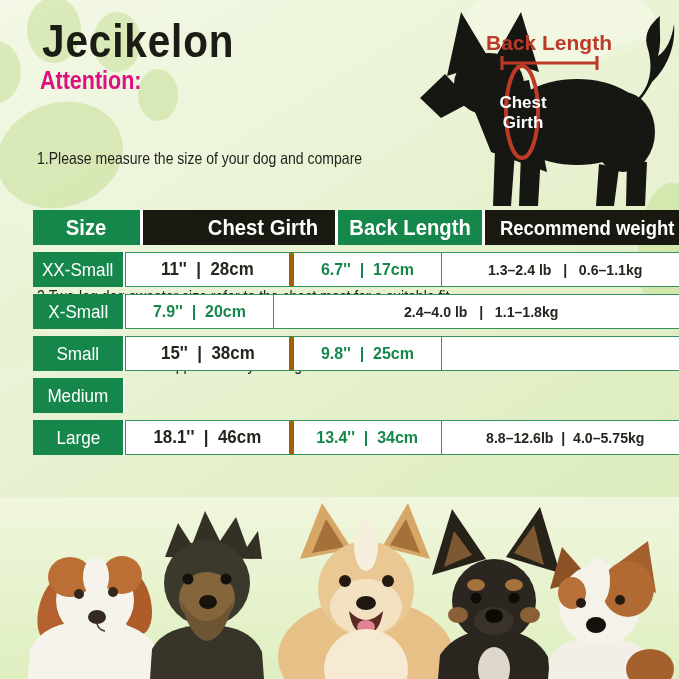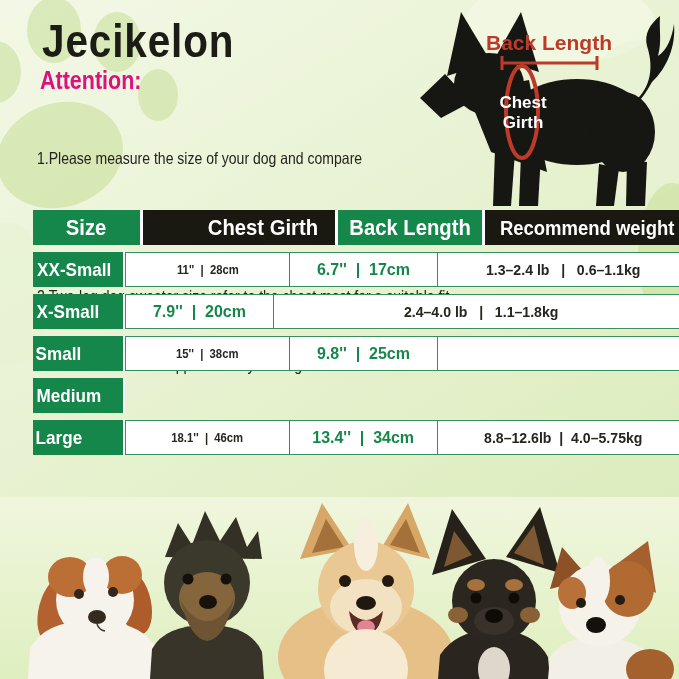--- a/index.html
+++ b/index.html
@@ -32,28 +32,28 @@
   .thead{display:flex;gap:3px;height:35px;background:#ffffff;}
   .th{color:#fff;font-weight:700;display:flex;align-items:center;justify-content:center;}
   .th span{display:inline-block;transform:scaleX(.92);white-space:nowrap;}
   .th-size{width:107px;background:#16874a;font-size:22px;}
   .th-chest{width:144px;background:#191912;font-size:22px;padding-left:48px;}
   .th-back{width:144px;background:#16874a;font-size:22px;}
   .th-weight{flex:1;background:#191912;font-size:21px;}
   .th-weight span{transform:scaleX(.88);}
   .trow{display:flex;margin-top:7px;height:35px;}
   .row-label{
-    width:90px;background:#16874a;color:#fff;font-weight:700;font-size:19px;
-    display:flex;align-items:center;justify-content:flex-start;border-right:2px solid #ffffff;
+    width:90px;background:#16874a;color:#fff;font-weight:400;font-size:19px;
+    display:flex;align-items:center;justify-content:center;border-right:2px solid #ffffff;
   }
   .row-label span{display:inline-block;transform:scaleX(.9);white-space:nowrap;}
   .row-data{flex:1;display:flex;background:#ffffff;border:1px solid #35905e;}
   .cell{display:flex;align-items:center;justify-content:center;font-weight:700;white-space:pre;}
   .cell span{display:inline-block;transform:scaleX(.94);}
-  .cell-chest{width:163px;border-right:1px solid #a16207;font-size:12px;color:#26261f;}
+  .cell-chest{width:163px;border-right:5px solid #a16207;font-size:18px;color:#26261f;}
   .cell-back{width:147px;border-right:1px solid #35905e;font-size:17px;color:#16874a;}
   .cell-weight{flex:1;font-size:15px;color:#26261f;}
   .dogs-photo{left:0;top:497px;z-index:1;}
 </style>
 </head>
 <body>
 
 <div class="canvas">
 
   <svg class="bg-decor" width="679" height="679" viewBox="0 0 679 679" aria-hidden="true">

